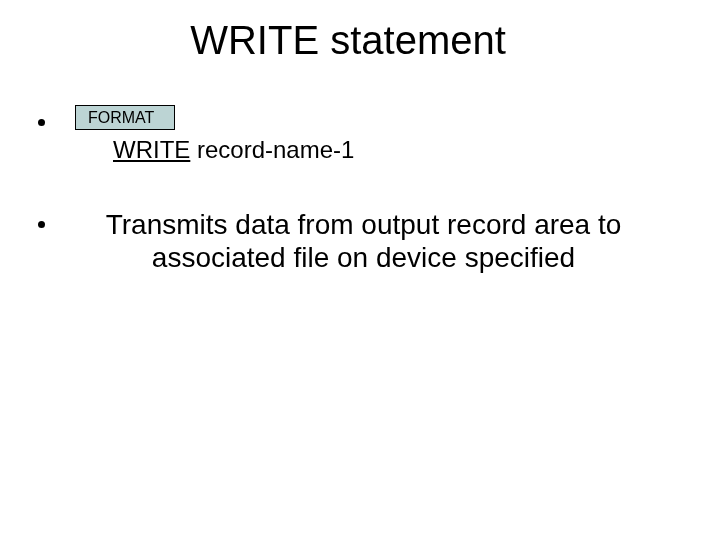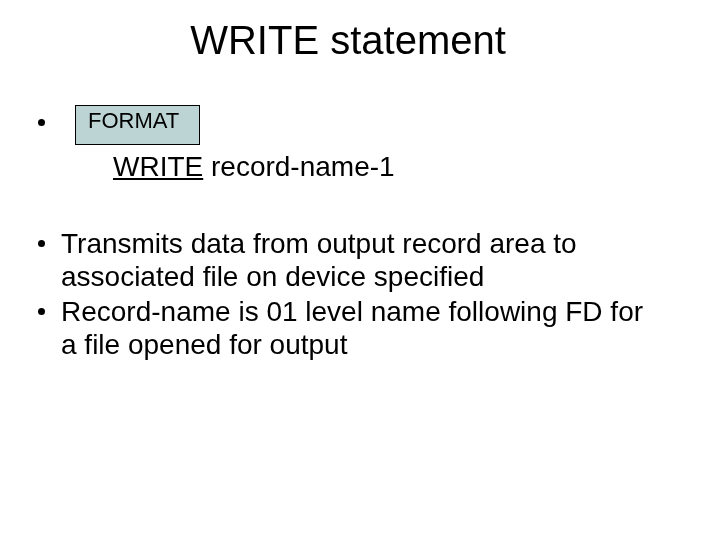--- a/index.html
+++ b/index.html
@@ -44,39 +44,40 @@
     background: #000;
     border-radius: 50%;
     flex: 0 0 auto;
     margin-top: 14px;
     margin-right: 30px;
   }
   .format-box {
     display: inline-block;
     background: #bcd4d4;
     border: 1px solid #000;
-    font-size: 22px;
-    padding: 2px 20px 10px 12px;
+    font-size: 16px;
+    padding: 2px 20px 2px 12px;
     line-height: 1.2;
   }
   .syntax-line {
     margin-left: 75px;
-    font-size: 28px;
+    font-size: 24px;
     margin-top: 4px;
     margin-bottom: 44px;
   }
   .uline {
     text-decoration: underline;
   }
   .body-text {
     font-size: 28px;
     line-height: 1.18;
   }
   .body-bullets .bullet-row {
     margin-bottom: 2px;
+    text-align: center;
   }
   .body-bullets .dot {
     margin-top: 13px;
     margin-right: 16px;
   }
   .body-bullets .bt {
     flex: 1 1 auto;
   }
 </style>
 </head>
@@ -97,23 +98,19 @@
       <span class="uline">WRITE</span><span> record-name-1</span>
     </div>
 
     <div class="body-bullets body-text">
 
       <div class="bullet-row">
         <div class="dot"></div>
         <div class="bt">Transmits data from output record area to associated file on device specified</div>
       </div>
 
-      <div class="bullet-row">
-        <div class="dot"></div>
-        <div class="bt">Record-name is 01 level name following FD for a file opened for output</div>
-      </div>
 
 
     </div>
 
   </div>
 
 </div>
 
 </body></html>

